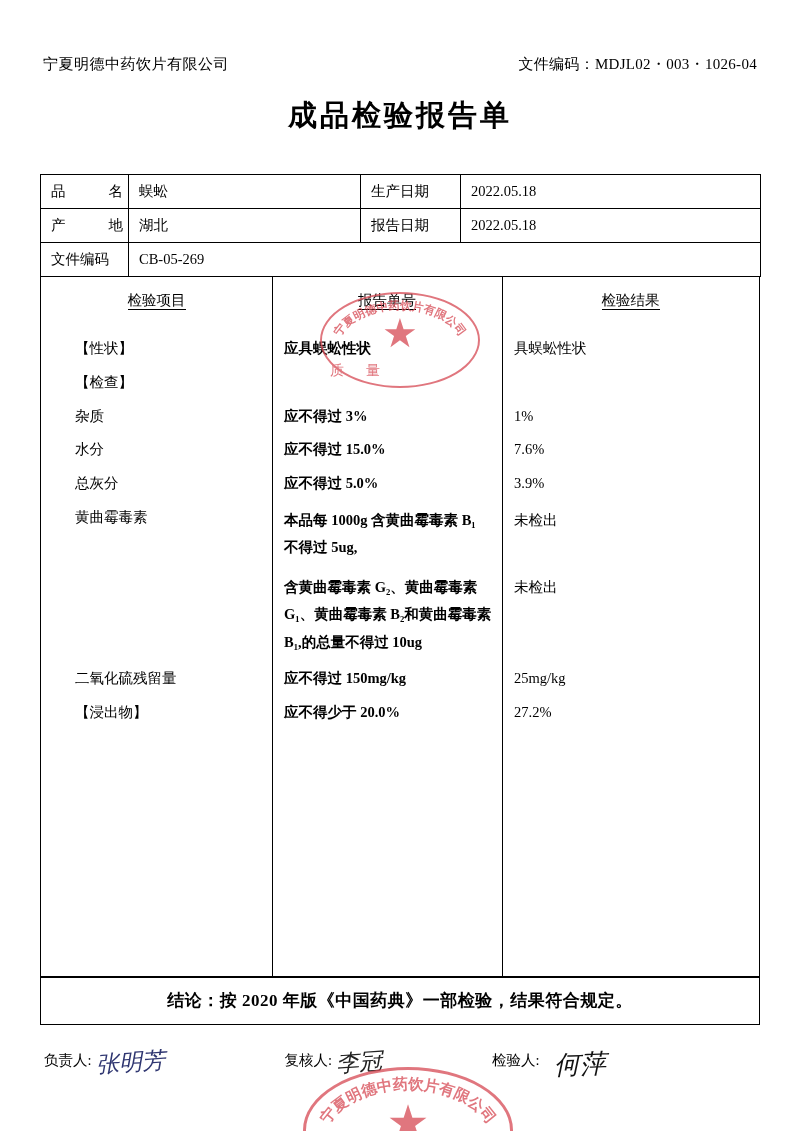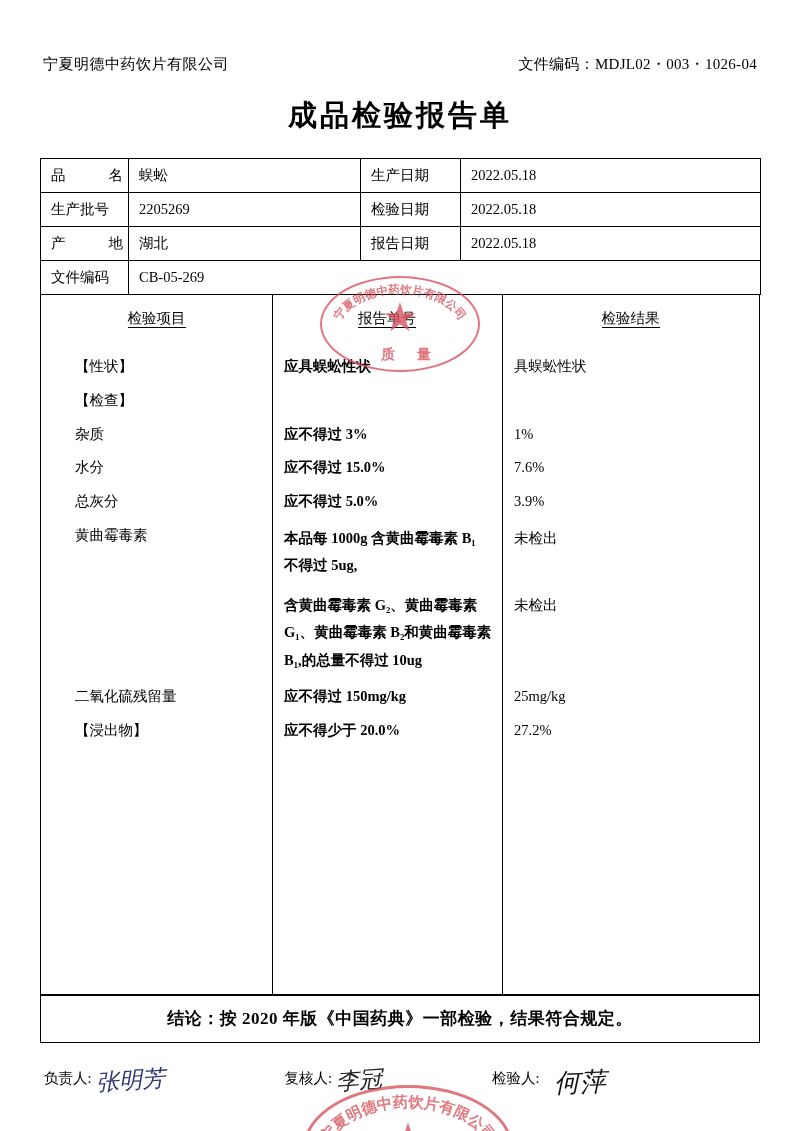--- a/index.html
+++ b/index.html
@@ -27,21 +27,21 @@
     padding: 0 3px;
   }
   .header-left { letter-spacing: 0.5px; }
   .header-right { letter-spacing: 0.3px; }
   .doc-title {
     text-align: center;
     font-size: 29px;
     font-weight: bold;
     letter-spacing: 3px;
     margin-top: 22px;
-    margin-bottom: 22px;
+    margin-bottom: 38px;
   }
   table.main {
     width: 100%;
     border-collapse: collapse;
     table-layout: fixed;
     position: relative;
     z-index: 2;
   }
   table.main td {
     border: 1px solid #000;
@@ -161,24 +161,24 @@
     position: absolute;
     left: 50%; top: 44%;
     transform: translate(-50%, -50%);
     color: #d8505a;
     line-height: 1;
   }
   .stamp-top .star { font-size: 40px; }
   .stamp-big .star { font-size: 48px; }
   .stamp-text-bottom {
     position: absolute;
-    left: 16px; right: 0;
+    left: 8px; right: 0;
     bottom: 7px;
-    text-align: center;
-    font-weight: bold;
+    text-align: left;
+    font-weight: normal;
     letter-spacing: 4px;
   }
   .stamp-top .stamp-text-bottom { font-size: 14px; bottom: 6px; }
   .arc-text {
     position: absolute;
     left: 0; top: 0; width: 100%; height: 100%;
   }
   .arc-text svg { width: 100%; height: 100%; overflow: visible; }
   .arc-text text { fill: #d8505a; font-family: "Liberation Serif", serif; font-weight: bold; }
 </style>
@@ -209,26 +209,20 @@
       <div class="stamp-text-bottom">质　量</div>
     </div>
 
     <table class="main">
       <tbody>
           <tr>
         <td class="col-a"><span class="spread">品　　名</span></td>
         <td class="col-b">蜈蚣</td>
         <td class="col-c">生产日期</td>
         <td class="col-d">2022.05.18</td>
-      </tr>
-      <tr>
-        <td>生产批号</td>
-        <td>2205269</td>
-        <td>检验日期</td>
-        <td>2022.05.18</td>
       </tr>
       <tr>
         <td><span class="spread">产　　地</span></td>
         <td>湖北</td>
         <td>报告日期</td>
         <td>2022.05.18</td>
       </tr>
       <tr>
         <td>文件编码</td>
         <td colspan="3">CB-05-269</td>

